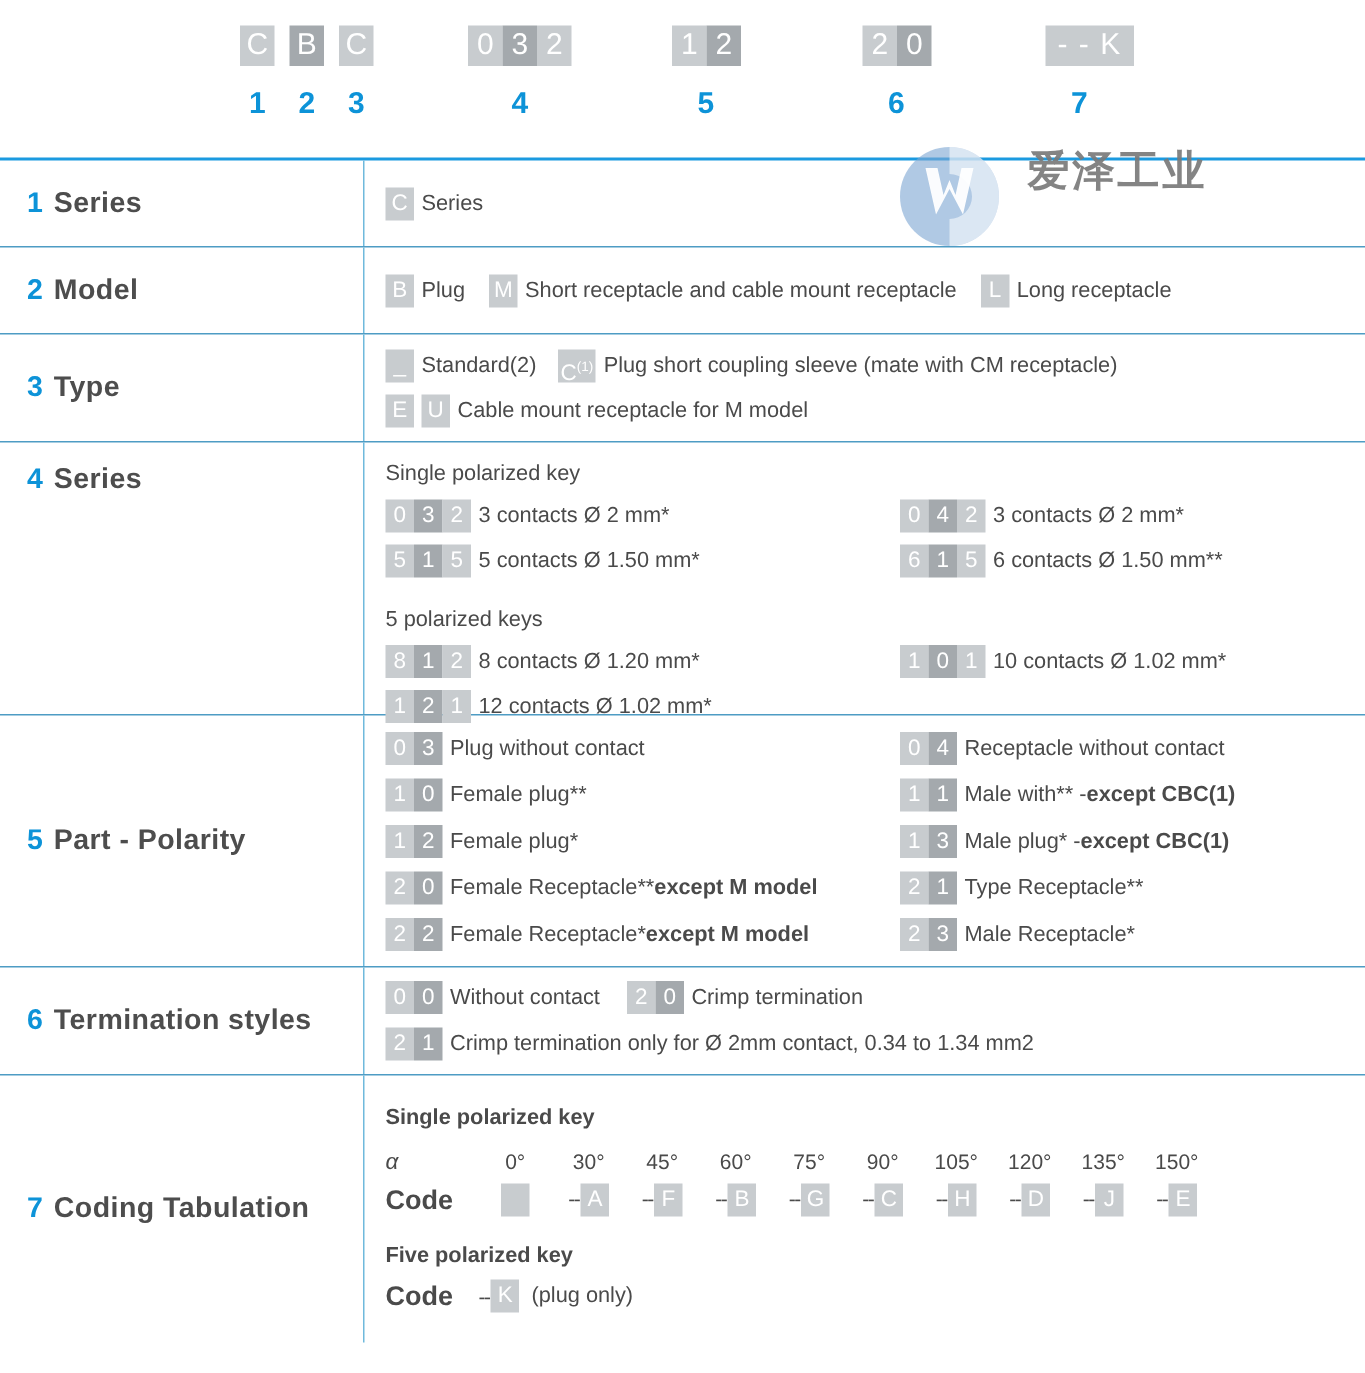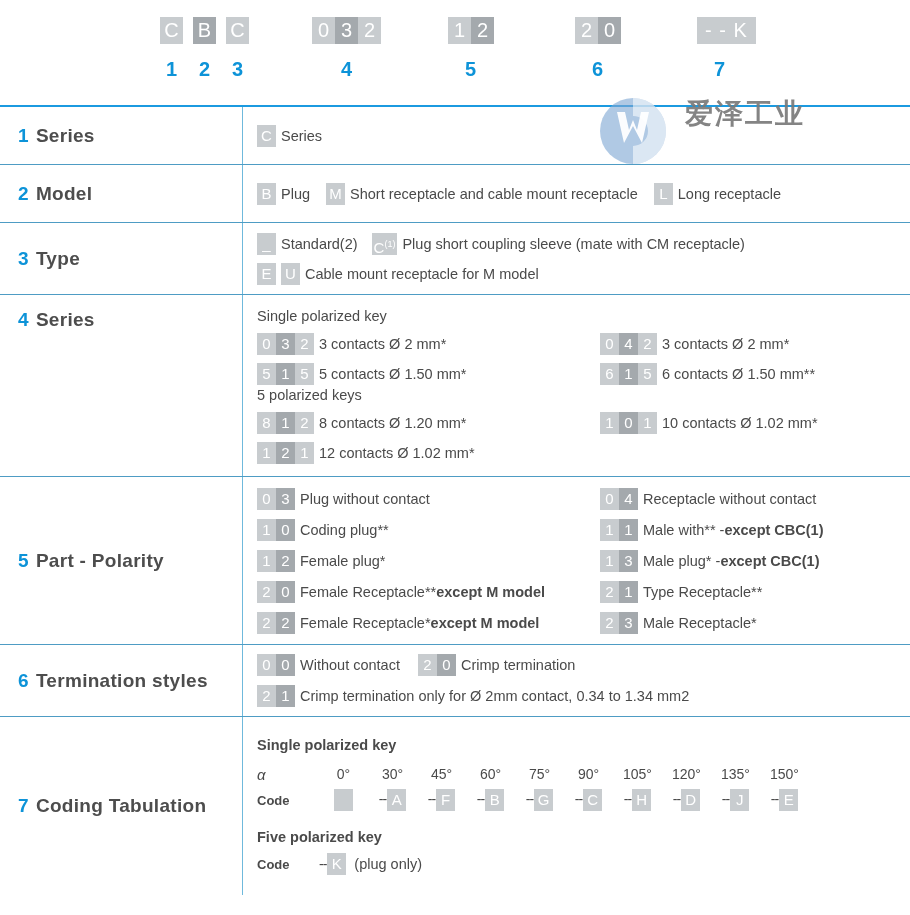--- a/index.html
+++ b/index.html
@@ -123,21 +123,21 @@
   #row-term    { height: 72px; }
   #row-coding  { height: 178px; }
 
   .stack-line + .stack-line { margin-top: 8px; }
 
   
   .code-table { margin-top: 2px; }
   .code-tr { display: flex; align-items: center; height: 26px; }
   .code-lbl {
     width: 62px; flex: 0 0 62px;
-    font-size: 13px; color: #4a4a4a; font-weight: bold;
+    font-size: 18px; color: #4a4a4a; font-weight: bold;
   }
   .code-lbl.alpha { font-weight: normal; font-style: italic; font-size: 15px; }
   .code-cell {
     width: 49px; flex: 0 0 49px;
     text-align: center;
     font-size: 14px;
     color: #4a4a4a;
   }
   .code-cell .ib { min-width: 19px; }
   .dash { color: #4a4a4a; font-size: 14px; letter-spacing: -1px; margin-right: 1px; }
@@ -316,21 +316,21 @@
                 <span class="ib-grp">
                   <span class="box ib lt">6</span>
                   <span class="box ib dk">1</span>
                   <span class="box ib lt">5</span>
                 </span>
                 <span class="txt">6 contacts Ø 1.50 mm**</span>
               </div>
             </div>
           </div>
         </div>
-      <div class="grp-title" style="margin-top:2px">5 polarized keys</div>
+      <div class="grp-title" style="margin-top:20px">5 polarized keys</div>
       <div id="layout-g2">
           <div class="two-col">
             <div class="col-a">
               <div class="line">
                 <span class="ib-grp">
                   <span class="box ib lt">8</span>
                   <span class="box ib dk">1</span>
                   <span class="box ib lt">2</span>
                 </span>
                 <span class="txt">8 contacts Ø 1.20 mm*</span>
@@ -391,21 +391,21 @@
               </div>
             </div>
           </div>
           <div class="two-col" style="margin-top: 9px;">
             <div class="col-a">
               <div class="line">
                 <span class="ib-grp">
                   <span class="box ib lt">1</span>
                   <span class="box ib dk">0</span>
                 </span>
-                <span class="txt">Coding plug**</span>
+                <span class="txt">Female plug**</span>
               </div>
             </div>
             <div class="col-b">
               <div class="line">
                 <span class="ib-grp">
                   <span class="box ib lt">1</span>
                   <span class="box ib dk">1</span>
                 </span>
                 <span class="txt">Male with** - </span>
                 <span class="txt b">except CBC</span>

